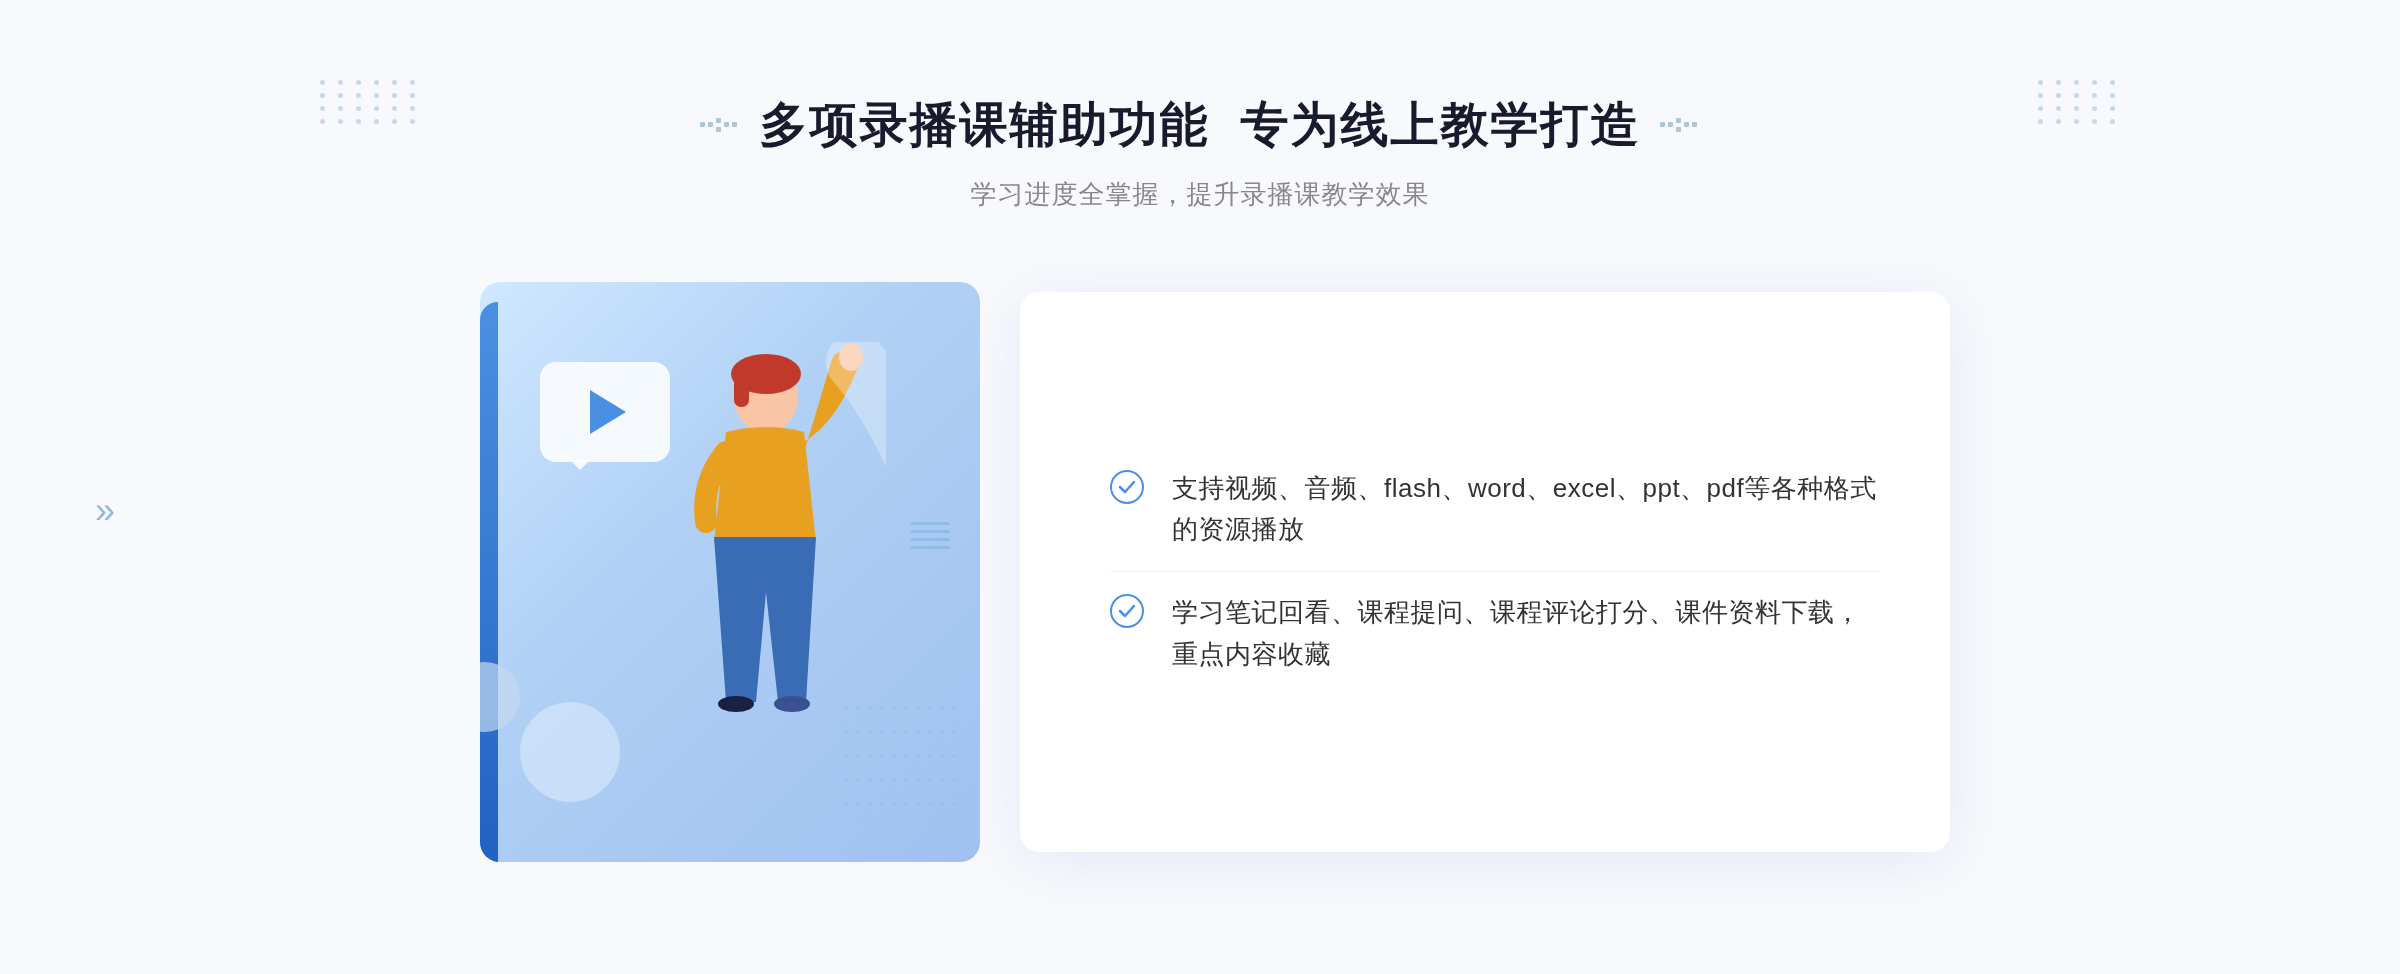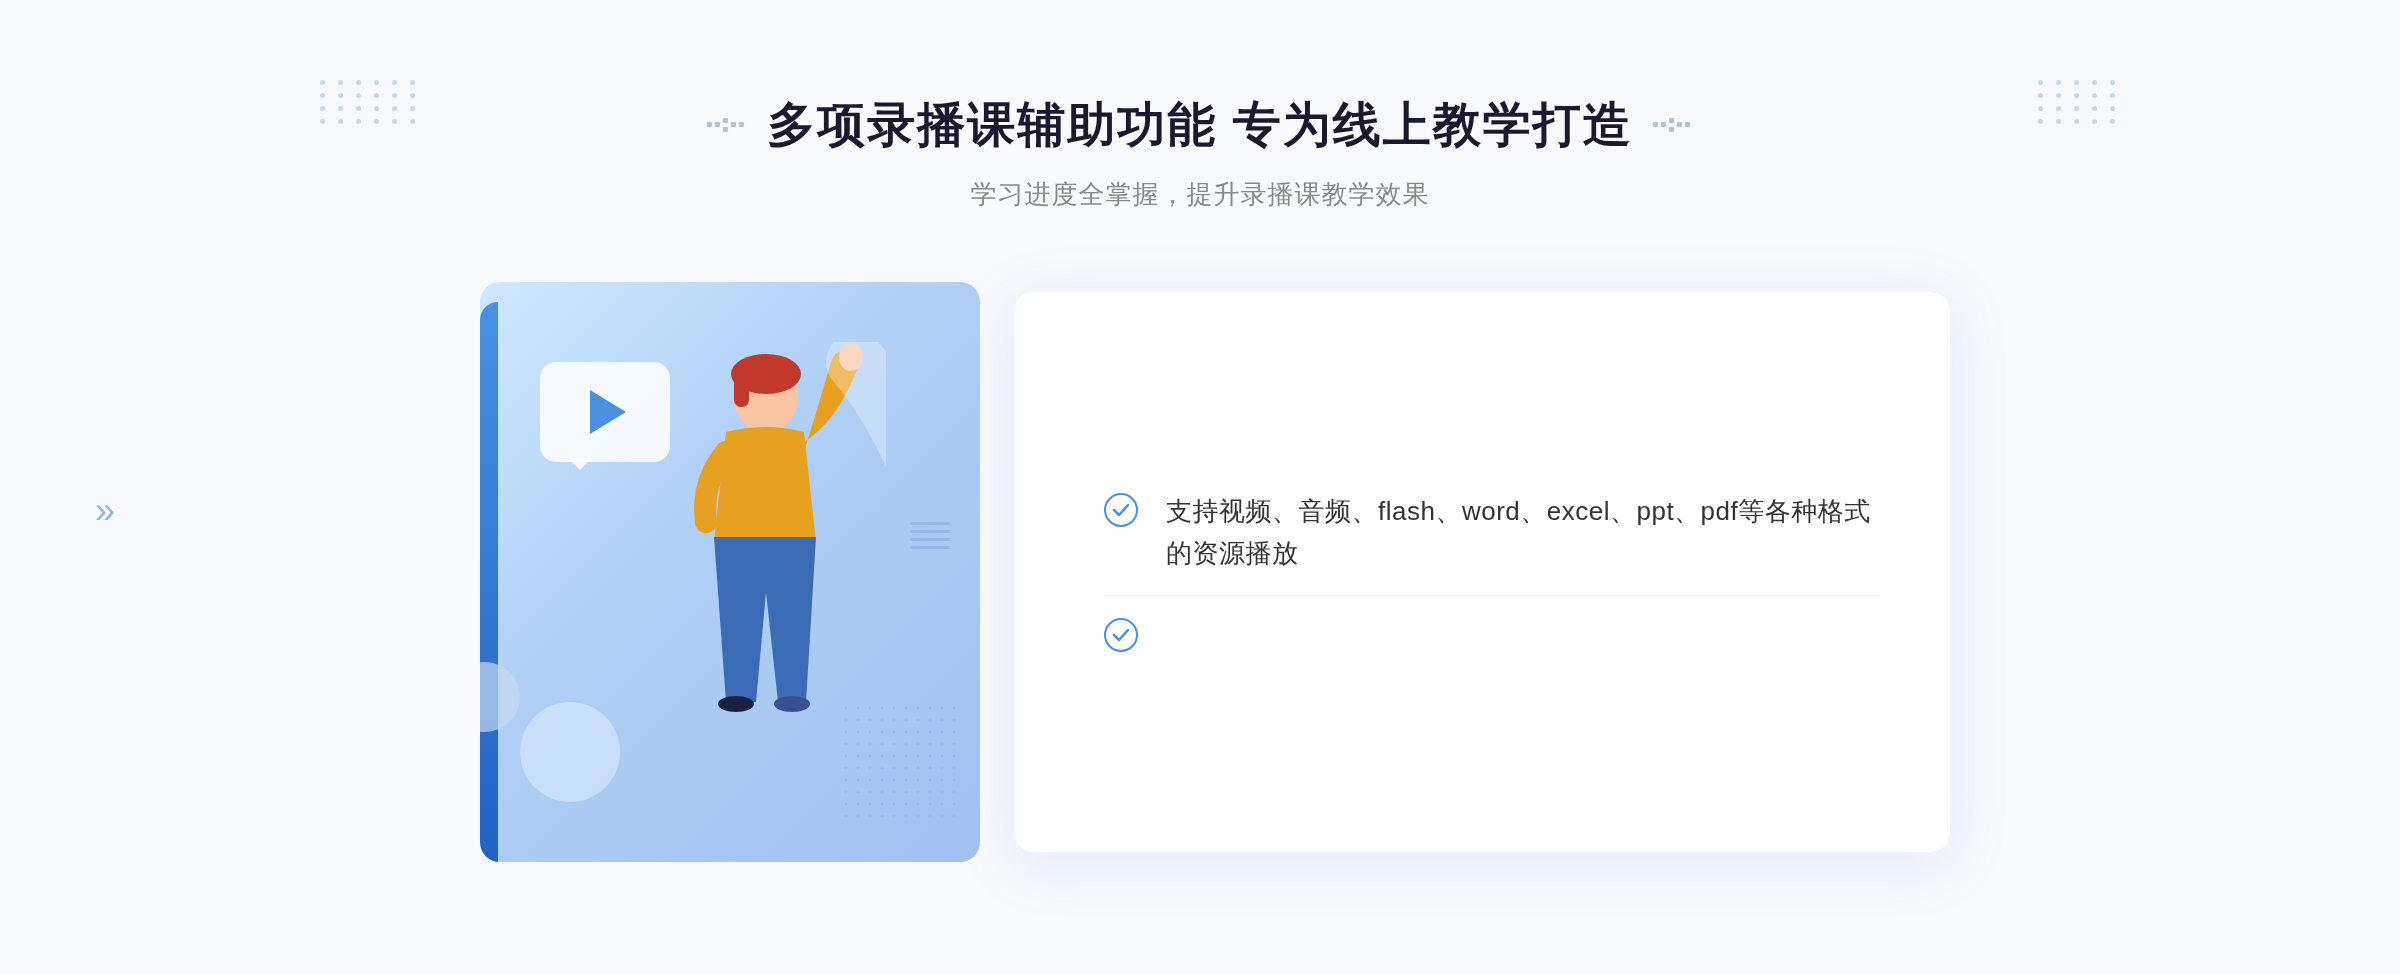--- a/index.html
+++ b/index.html
@@ -45,20 +45,21 @@
       margin-bottom: 50px;
       position: relative;
     }
 
     .header-title-wrapper {
       display: flex;
       align-items: center;
       justify-content: center;
       gap: 20px;
       margin-bottom: 20px;
+      font-family: Liberation Mono, monospace;
     }
 
     .header-dots {
       display: flex;
       gap: 5px;
       align-items: center;
     }
 
     .header-title {
       font-size: 48px;
@@ -69,21 +70,21 @@
 
     .header-subtitle {
       font-size: 26px;
       color: #888;
       letter-spacing: 1px;
     }
 
     .content-section {
       display: flex;
       align-items: center;
-      gap: 4px;
+      gap: 10px;
       width: 1500px;
       position: relative;
     }
 
     
     .illustration-wrapper {
       width: 580px;
       height: 620px;
       position: relative;
       flex-shrink: 0;
@@ -430,18 +431,19 @@
     </div>
             <span class="feature-text">支持视频、音频、flash、word、excel、ppt、pdf等各种格式的资源播放</span>
           </div>
           <div class="feature-item">
             <div class="check-icon">
       <svg viewBox="0 0 34 34" xmlns="http://www.w3.org/2000/svg">
         <circle cx="17" cy="17" r="16" fill="none" stroke="#4a90e2" stroke-width="2"></circle>
         <polyline points="10,17 15,22 24,12" fill="none" stroke="#4a90e2" stroke-width="2.5" stroke-linecap="round" stroke-linejoin="round"></polyline>
       </svg>
     </div>
+            <span class="feature-text">学习笔记回看、课程提问、课程评论打分、课件资料下载，重点内容收藏</span>
           </div>
         </div>
     </div>
 
   </div>
 </div>
 
 </body></html>

